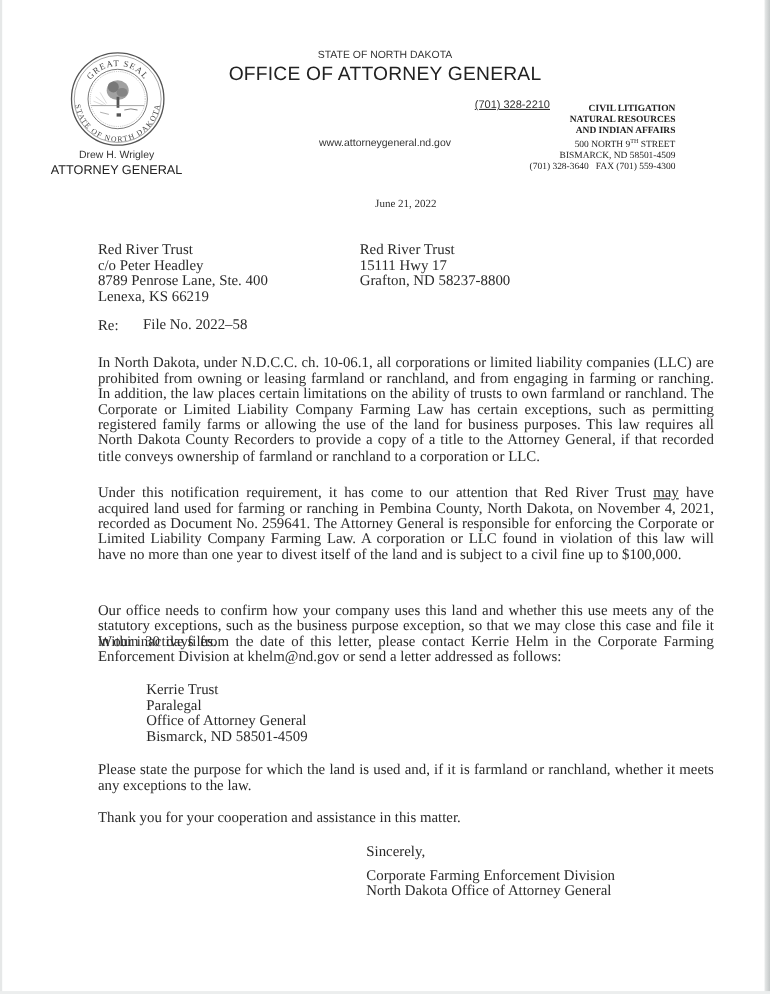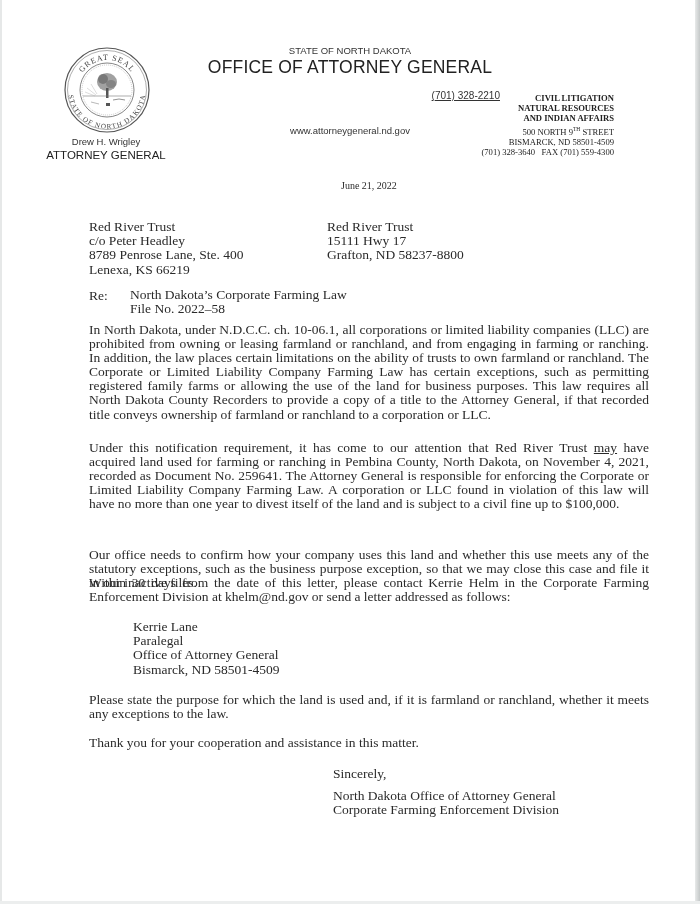--- a/index.html
+++ b/index.html
@@ -134,40 +134,39 @@
 </div>
 
 <div class="abs addr addr2">
   <span class="line">Red River Trust</span>
   <span class="line">15111 Hwy 17</span>
   <span class="line">Grafton, ND 58237-8800</span>
 </div>
 
 <div class="abs re-label">Re:</div>
 <div class="abs re-text">
-  <span class="line">North Dakota’s Corporate Farming Law</span>
   <span class="line">File No. 2022–58</span>
 </div>
 
 <div class="para p1">In North Dakota, under N.D.C.C. ch. 10-06.1, all corporations or limited liability companies (LLC) are prohibited from owning or leasing farmland or ranchland, and from engaging in farming or ranching.  In addition, the law places certain limitations on the ability of trusts to own farmland or ranchland.  The Corporate or Limited Liability Company Farming Law has certain exceptions, such as permitting registered family farms or allowing the use of the land for business purposes. This law requires all North Dakota County Recorders to provide a copy of a title to the Attorney General, if that recorded title conveys ownership of farmland or ranchland to a corporation or LLC.</div>
 
 <div class="para p2"><span>Under this notification requirement, it has come to our attention that Red River Trust </span><span class="u">may</span><span> have acquired land used for farming or ranching in Pembina County, North Dakota, on November 4, 2021, recorded as Document No. 259641.  The Attorney General is responsible for enforcing the Corporate or Limited Liability Company Farming Law.   A corporation or LLC found in violation of this law will have no more than one year to divest itself of the land and is subject to a civil fine up to $100,000.</span></div>
 
 <div class="para p3">Our office needs to confirm how your company uses this land and whether this use meets any of the statutory exceptions, such as the business purpose exception, so that we may close this case and file it in our inactive files.</div>
 
 <div class="para p4">Within 30 days from the date of this letter, please contact Kerrie Helm in the Corporate Farming Enforcement Division at khelm@nd.gov or send a letter addressed as follows:</div>
 
 <div class="abs mailto">
-  <span class="line">Kerrie Lane</span>
+  <span class="line">Kerrie Trust</span>
   <span class="line">Paralegal</span>
   <span class="line">Office of Attorney General</span>
   <span class="line">Bismarck, ND 58501-4509</span>
 </div>
 
 <div class="para p5">Please state the purpose for which the land is used and, if it is farmland or ranchland, whether it meets any exceptions to the law.</div>
 
 <div class="para p6">Thank you for your cooperation and assistance in this matter.</div>
 
 <div class="abs closing">Sincerely,</div>
 <div class="abs sig">
+  <span class="line">Corporate Farming Enforcement Division</span>
   <span class="line">North Dakota Office of Attorney General</span>
-  <span class="line">Corporate Farming Enforcement Division</span>
 </div>
 
 </body></html>

